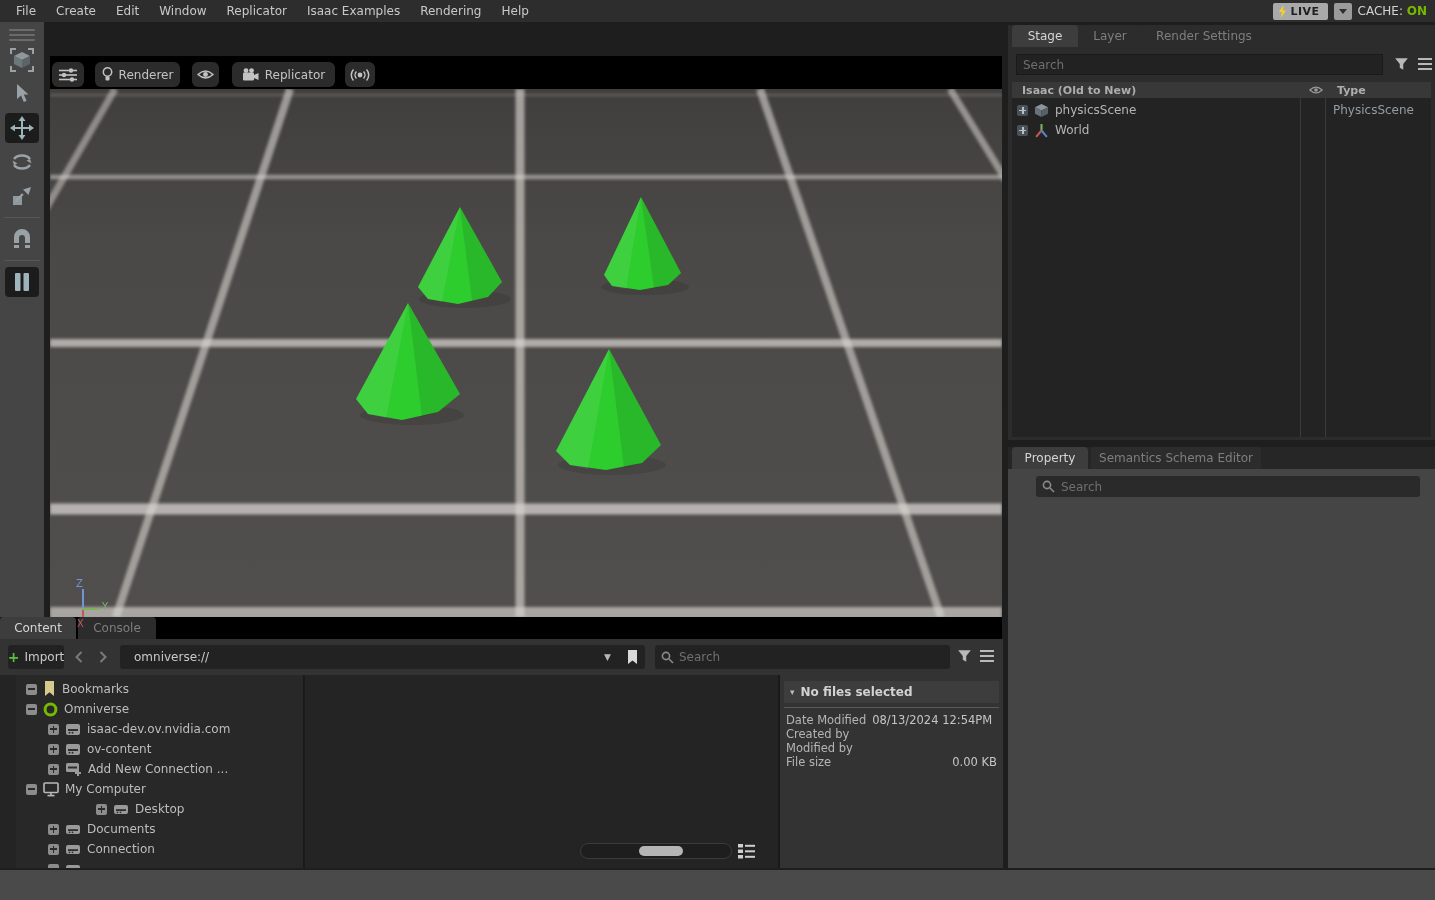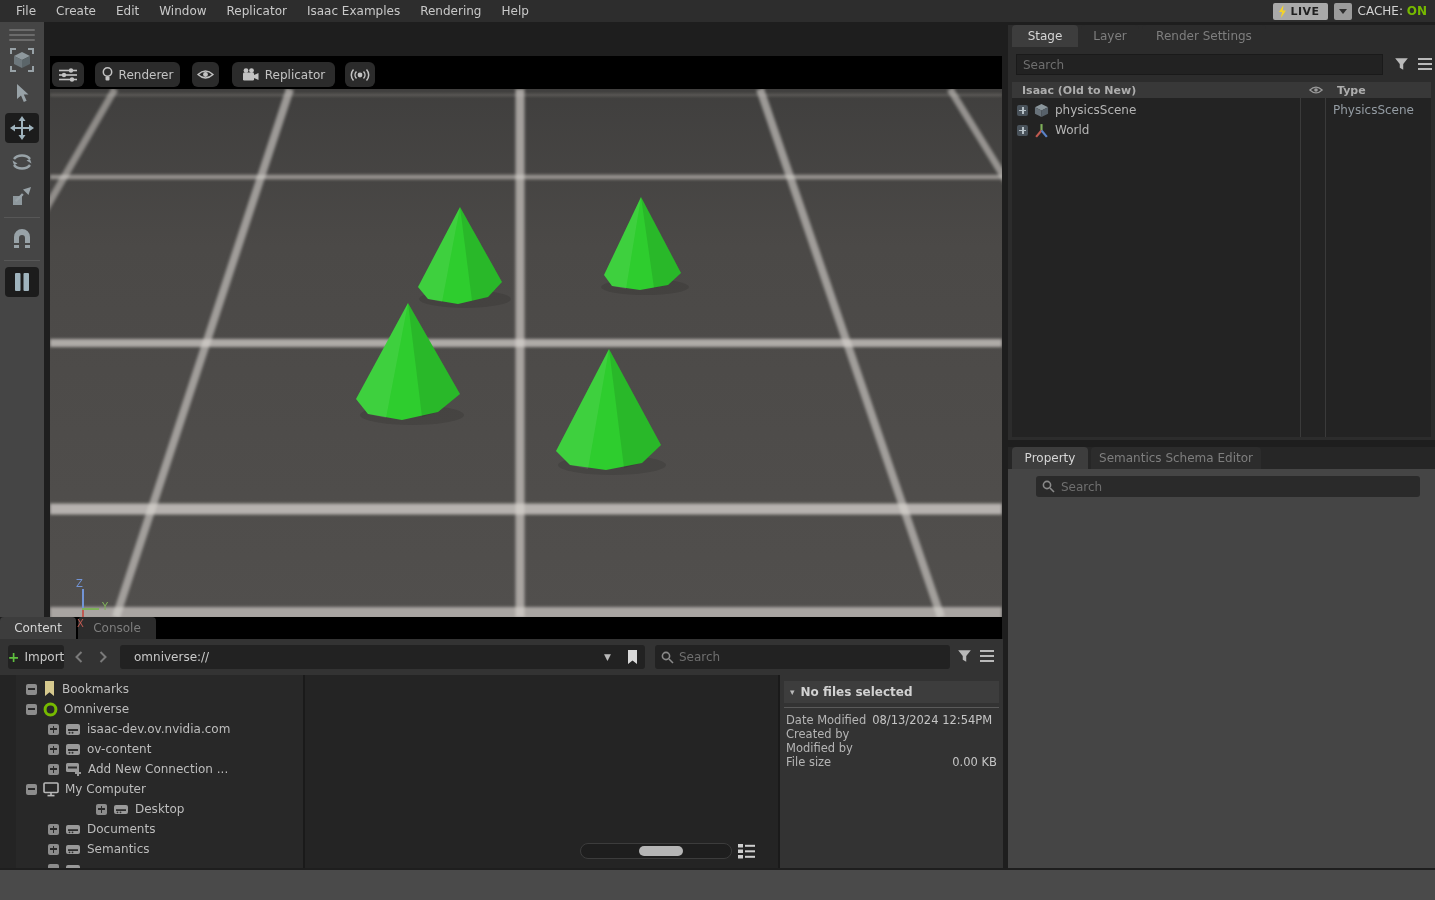--- a/index.html
+++ b/index.html
@@ -573,21 +573,21 @@
           <span class="exp">
               <i class="h"></i>
               <i class="v"></i>
             </span>
           <svg width="16" height="13" viewBox="0 0 16 13">
             <rect x="1" y="2" width="14" height="9" rx="2" fill="#9a9a9a"></rect>
             <rect x="3" y="6.2" width="10" height="1.8" fill="#2e2e2e"></rect>
             <circle cx="4.5" cy="9.3" r="0.9" fill="#2e2e2e"></circle>
               <circle cx="7.5" cy="9.3" r="0.9" fill="#2e2e2e"></circle>
           </svg>
-          <span class="lb">Semantics</span>
+          <span class="lb">Connection</span>
         </div>
         <div class="crow" style="top:184px; left:32px;">
           <span class="exp"></span>
           <svg width="16" height="13" viewBox="0 0 16 13">
             <rect x="1" y="2" width="14" height="9" rx="2" fill="#9a9a9a"></rect>
           </svg>
         </div>
         <div id="tree-scroll"></div>
       </div>
       <div class="abs" style="left:303px; top:0; width:2px; height:193px; background:#1a1a1a;"></div>

